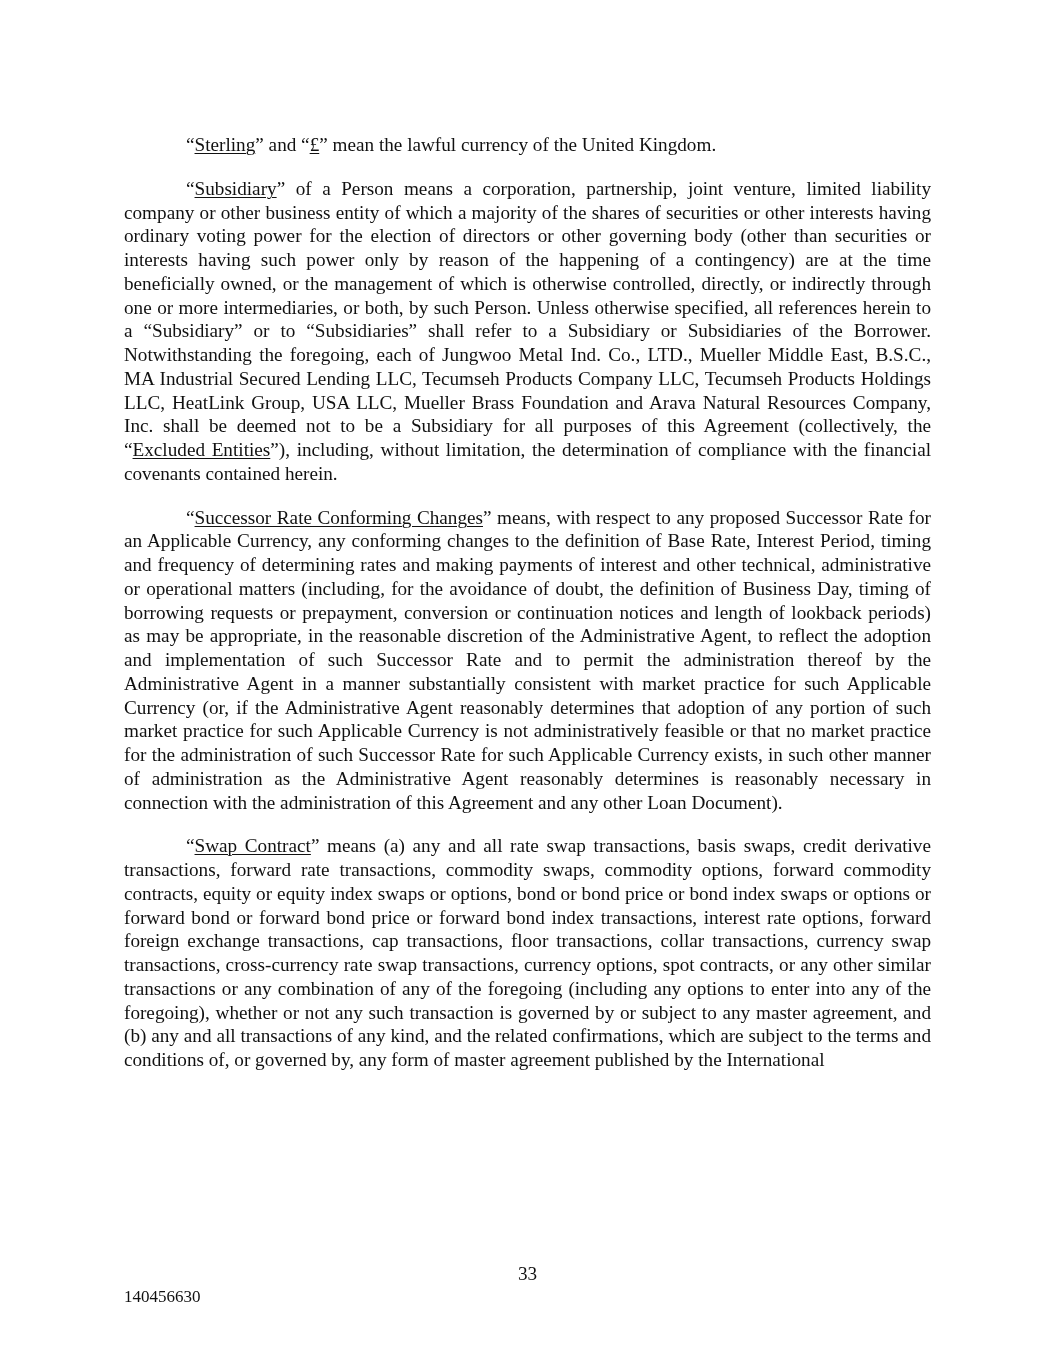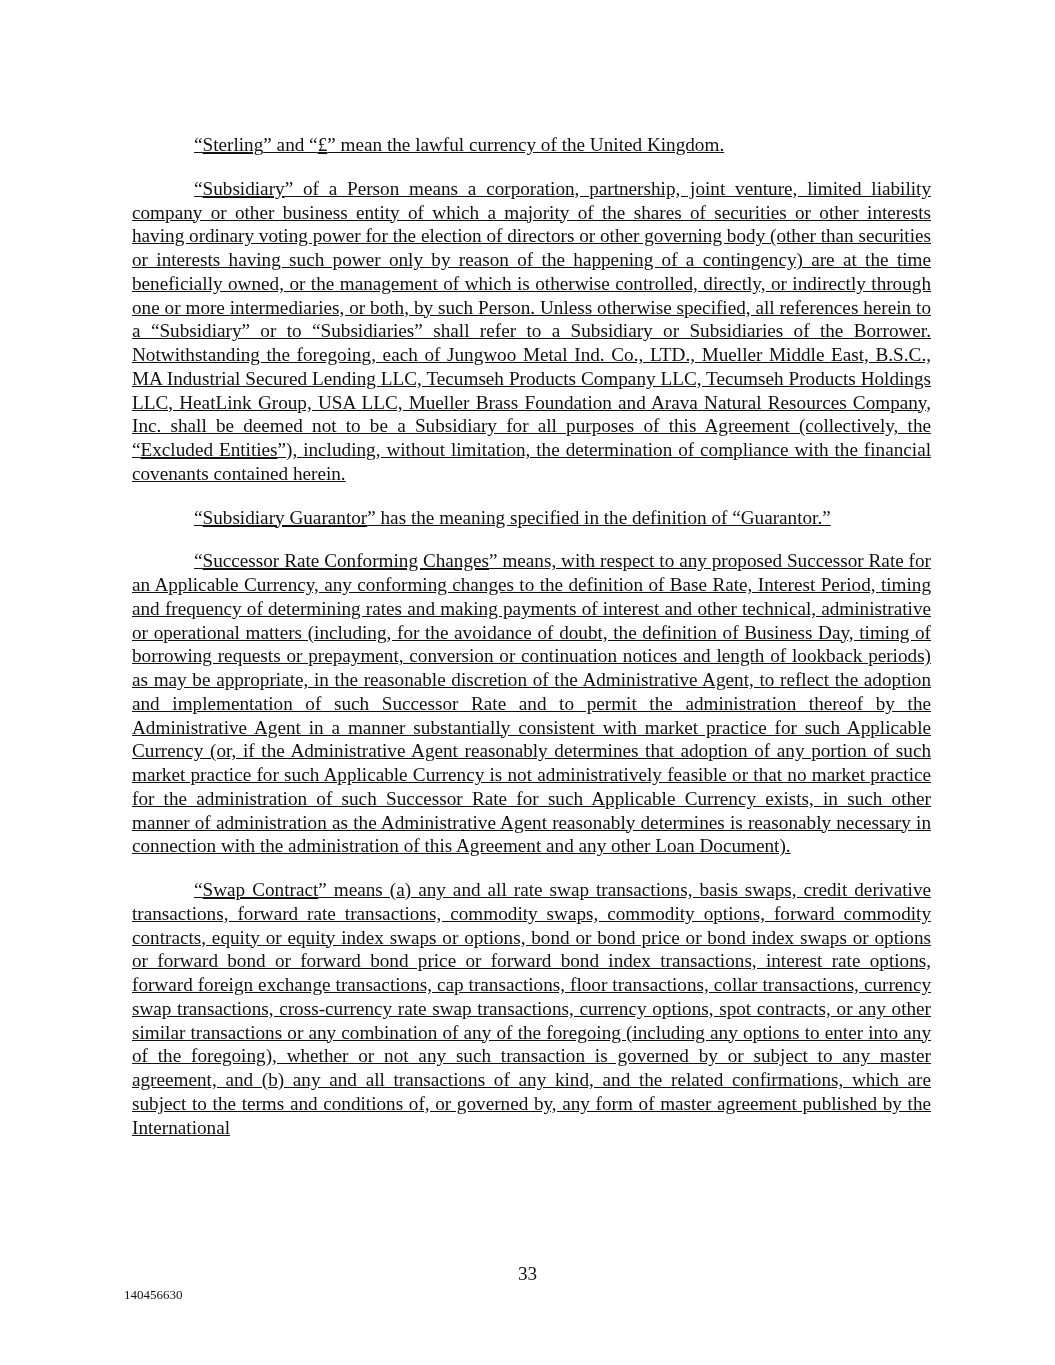--- a/index.html
+++ b/index.html
@@ -2,37 +2,36 @@
 <html><head>
 <meta charset="utf-8">
 <style>
   html, body { margin: 0; padding: 0; background: #ffffff; }
   body { width: 1055px; height: 1365px; position: relative; overflow: hidden; }
   .page {
     position: absolute; left: 124px; top: 133px; width: 807px;
     font-family: "Liberation Serif", serif; font-size: 19.2px; line-height: 23.75px;
     color: #111111;
   }
-  .para { margin: 0 0 20px 8px; text-align: justify; text-indent: 62px; text-decoration: underline; }
+  .para { margin: 0 0 20px 0; text-align: justify; text-indent: 62px; }
   .para.single { text-align: left; }
   .u { text-decoration: underline; text-underline-offset: 2px; text-decoration-thickness: 1px; }
   .page-number {
     position: absolute; left: 0; width: 1055px; top: 1263px; text-align: center;
     font-family: "Liberation Serif", serif; font-size: 19.2px; color: #111111;
   }
   .doc-id {
     position: absolute; left: 124px; top: 1287px;
-    font-family: "Liberation Serif", serif; font-size: 13px; color: #111111;
+    font-family: "Liberation Serif", serif; font-size: 17px; color: #111111;
   }
 </style>
 </head>
 <body>
 
 <div class="page" id="page-body">
     <p class="para single"><span>“</span><span class="u">Sterling</span><span>” and “</span><span class="u">£</span><span>” mean the lawful currency of the United Kingdom.</span></p>
     <p class="para"><span>“</span><span class="u">Subsidiary</span><span>” of a Person means a corporation, partnership, joint venture, limited liability company or other business entity of which a majority of the shares of securities or other interests having ordinary voting power for the election of directors or other governing body (other than securities or interests having such power only by reason of the happening of a contingency) are at the time beneficially owned, or the management of which is otherwise controlled, directly, or indirectly through one or more intermediaries, or both, by such Person.  Unless otherwise specified, all references herein to a “Subsidiary” or to “Subsidiaries” shall refer to a Subsidiary or Subsidiaries of the Borrower.  Notwithstanding the foregoing, each of Jungwoo Metal Ind. Co., LTD., Mueller Middle East, B.S.C., MA Industrial Secured Lending LLC, Tecumseh Products Company LLC, Tecumseh Products  Holdings  LLC, HeatLink Group, USA LLC, Mueller Brass Foundation and Arava Natural Resources Company, Inc. shall be deemed not to be a Subsidiary for all purposes of this Agreement (collectively, the “</span><span class="u">Excluded Entities</span><span>”), including, without limitation, the determination of compliance with the financial covenants contained herein.</span></p>
-    <p class="para single"><span>“</span><span class="u">Subsidiary Guarantor</span><span>” has the meaning specified in the definition of “Guarantor.”</span></p>
     <p class="para"><span>“</span><span class="u">Successor Rate Conforming Changes</span><span>” means, with respect to any proposed Successor Rate for an Applicable Currency, any conforming changes to the definition of Base Rate, Interest Period, timing and frequency of determining rates and making payments of interest and other technical, administrative or operational matters (including, for the avoidance of doubt, the definition of Business Day, timing of borrowing requests or prepayment, conversion or continuation notices and length of lookback periods) as may be appropriate, in the reasonable discretion of the Administrative Agent, to reflect the adoption and implementation of such Successor Rate and to permit the administration thereof by the Administrative Agent in a manner substantially consistent with market practice for such Applicable Currency (or, if the Administrative Agent reasonably determines that adoption of any portion of such market practice for such Applicable Currency is not administratively feasible or that no market practice for the administration of such Successor Rate for such Applicable Currency exists, in such other manner of administration as the Administrative Agent reasonably determines is reasonably necessary in connection with the administration of this Agreement and any other Loan Document).</span></p>
     <p class="para"><span>“</span><span class="u">Swap Contract</span><span>” means (a) any and all rate swap transactions, basis swaps, credit derivative transactions, forward rate transactions, commodity swaps, commodity options, forward commodity contracts, equity or equity index swaps or options, bond or bond price or bond index swaps or options or forward bond or forward bond price or forward bond index transactions, interest rate options, forward foreign exchange transactions, cap transactions, floor transactions, collar transactions, currency swap transactions, cross-currency rate swap transactions, currency options, spot contracts, or any other similar transactions or any combination of any of the foregoing (including any options to enter into any of the foregoing), whether or not any such transaction is governed by or subject to any master agreement, and (b) any and all transactions of any kind, and the related confirmations, which are subject to the terms and conditions of, or governed by, any form of master agreement published by the International</span></p>
   </div>
 
 <div class="page-number">33</div>
 <div class="doc-id">140456630</div>
 
 </body></html>

